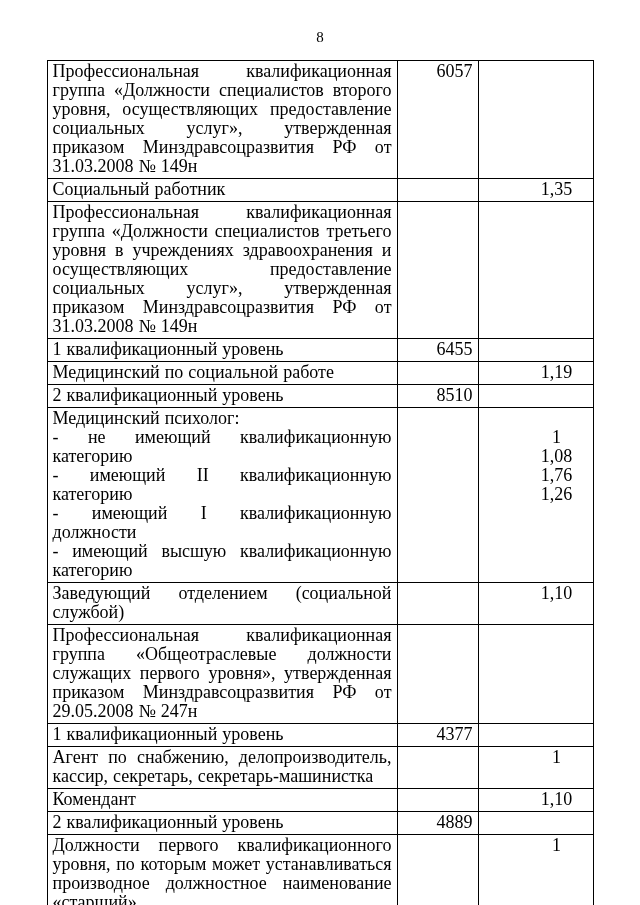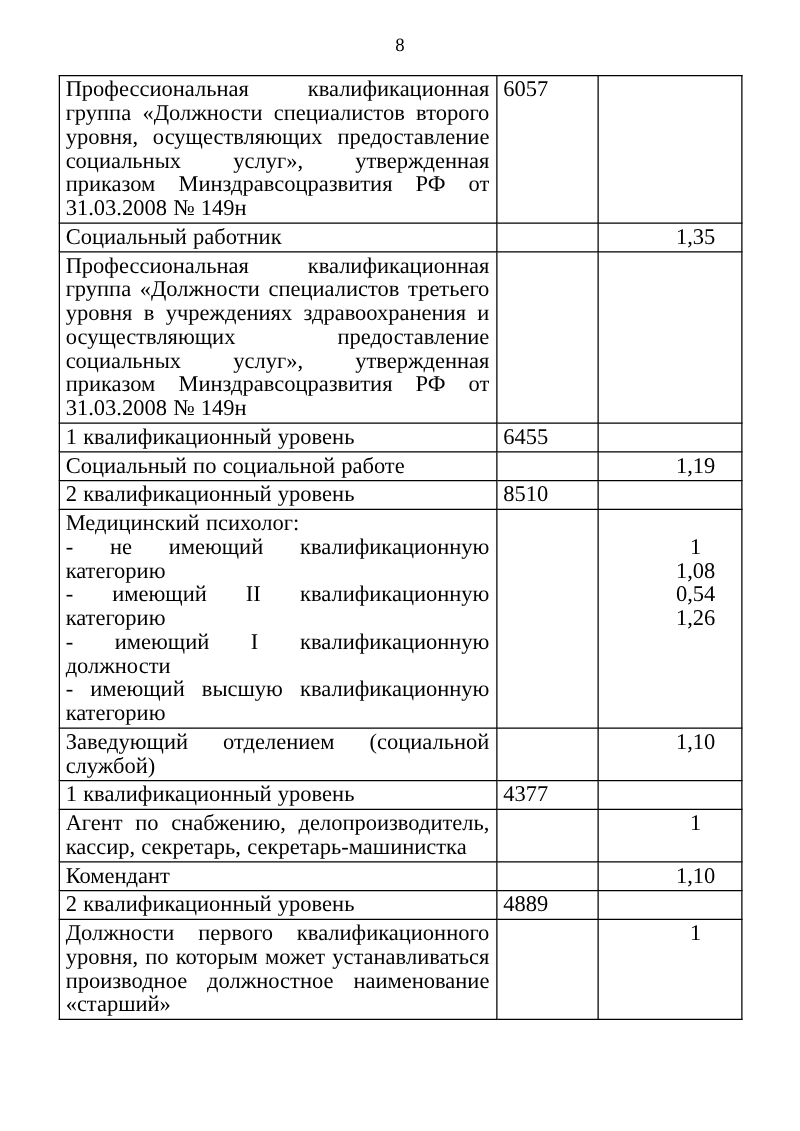--- a/index.html
+++ b/index.html
@@ -31,21 +31,21 @@
   }
   td {
     border: 1px solid #000;
     vertical-align: top;
     font-size: 18px;
     line-height: 19px;
     padding: 1px 5px 2px 5px;
     word-spacing: 0.5px;
   }
   td.c1 { width: 339px; text-align: justify; }
-  td.c2 { width: 70px;  text-align: left; }
+  td.c2 { width: 70px;  text-align: right; }
   td.c3 { width: 62px;  text-align: center; padding-left: 47px; }
   td.c1 .line { text-align: justify; }
   td .vline { min-height: 19px; }
 </style>
 </head>
 <body>
 
 <div class="page">
   <div class="page-number">8</div>
 
@@ -65,21 +65,21 @@
           <td class="c1">Профессиональная квалификационная группа «Должности специалистов третьего уровня в учреждениях здравоохранения и осуществляющих предоставление социальных услуг», утвержденная приказом Минздравсоцразвития РФ от 31.03.2008 № 149н</td>
           <td class="c2"></td>
           <td class="c3"></td>
         </tr>
         <tr>
           <td class="c1">1 квалификационный уровень</td>
           <td class="c2">6455</td>
           <td class="c3"></td>
         </tr>
         <tr>
-          <td class="c1">Социальный по социальной работе</td>
+          <td class="c1">Медицинский по социальной работе</td>
           <td class="c2"></td>
           <td class="c3">1,19</td>
         </tr>
         <tr>
           <td class="c1">2 квалификационный уровень</td>
           <td class="c2">8510</td>
           <td class="c3"></td>
         </tr>
         <tr>
           <td class="c1">
@@ -87,28 +87,33 @@
             <div class="line vline">- не имеющий квалификационную категорию</div>
             <div class="line vline">- имеющий II квалификационную категорию</div>
             <div class="line vline">- имеющий I квалификационную должности</div>
             <div class="line vline">- имеющий высшую квалификационную категорию</div>
           </td>
           <td class="c2"></td>
           <td class="c3">
             <div class="vline">&nbsp;</div>
             <div class="vline">1</div>
             <div class="vline">1,08</div>
-            <div class="vline">0,54</div>
+            <div class="vline">1,76</div>
             <div class="vline">1,26</div>
           </td>
         </tr>
         <tr>
           <td class="c1">Заведующий отделением (социальной службой)</td>
           <td class="c2"></td>
           <td class="c3">1,10</td>
+        </tr>
+        <tr>
+          <td class="c1">Профессиональная квалификационная группа «Общеотраслевые должности служащих первого уровня», утвержденная приказом Минздравсоцразвития РФ от 29.05.2008 № 247н</td>
+          <td class="c2"></td>
+          <td class="c3"></td>
         </tr>
         <tr>
           <td class="c1">1 квалификационный уровень</td>
           <td class="c2">4377</td>
           <td class="c3"></td>
         </tr>
         <tr>
           <td class="c1">Агент по снабжению, делопроизводитель, кассир, секретарь, секретарь-машинистка</td>
           <td class="c2"></td>
           <td class="c3">1</td>

